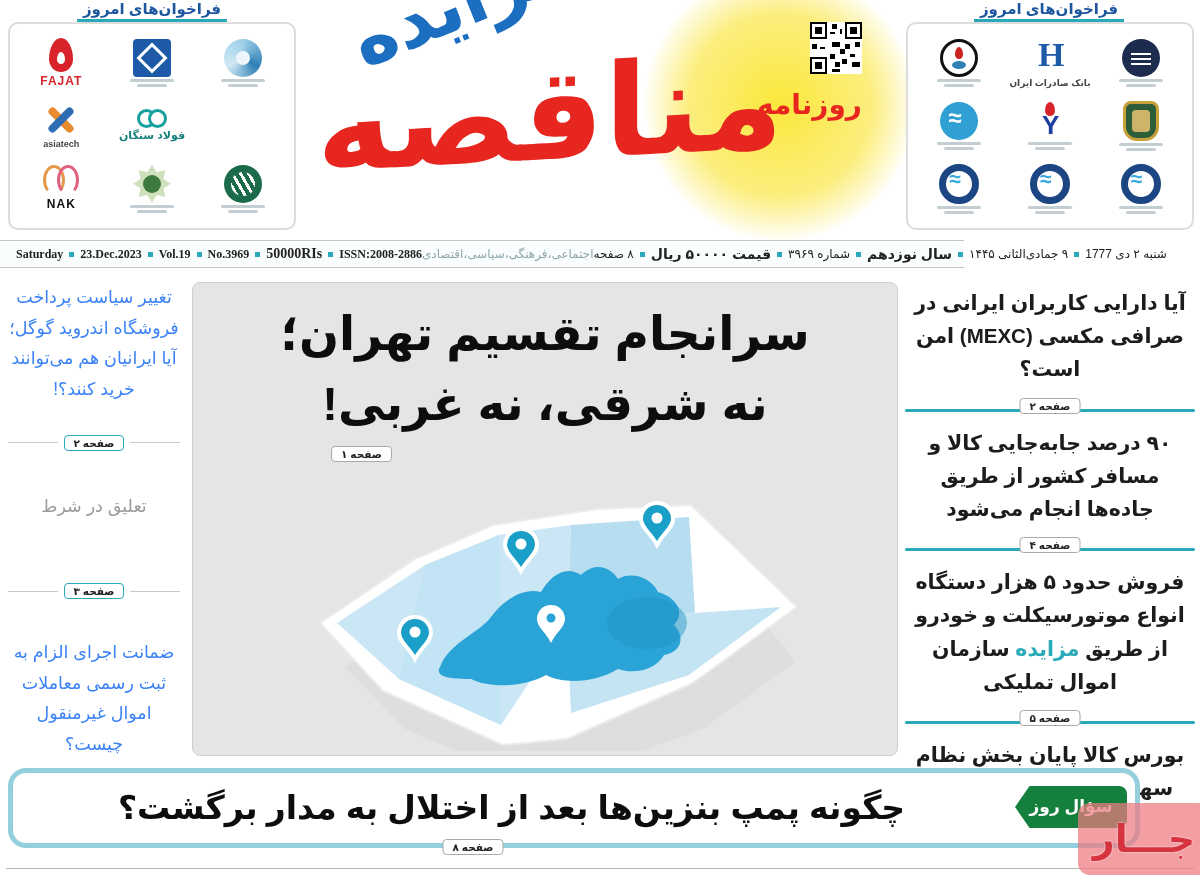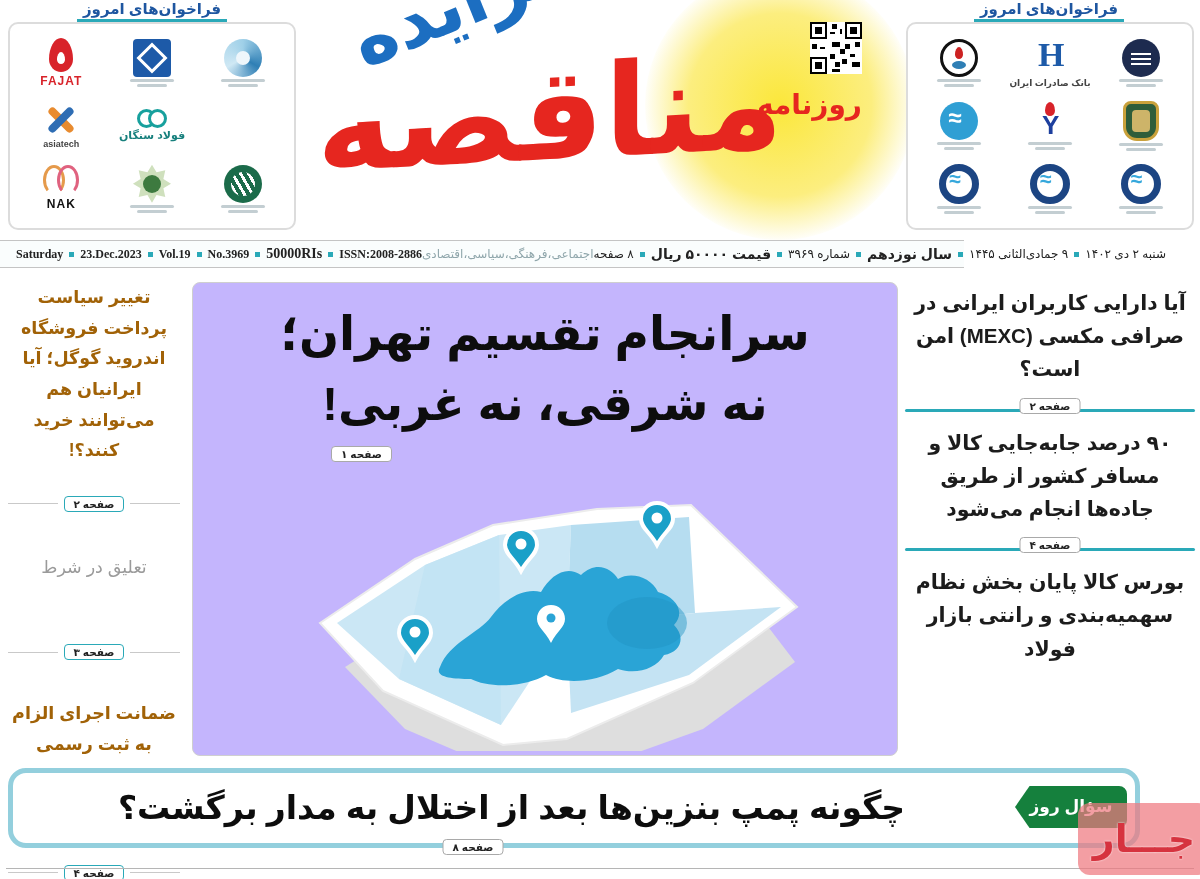--- a/index.html
+++ b/index.html
@@ -90,34 +90,34 @@
         display:flex;align-items:center;justify-content:space-between;padding:0 16px;}
   .dl{font-size:12px;color:#222;white-space:nowrap;display:flex;align-items:center;}
   .dl-en{font-family:"Liberation Serif","DejaVu Serif",serif;font-weight:bold;}
   .dl-fa{direction:rtl;}
   .dl .seg.strong{font-weight:900;font-size:14px;}
   .dl .bullet{display:inline-block;width:5px;height:5px;background:#2aa9b8;margin:0 6px;flex:none;}
   .dl-cat{color:#8fa6ab;font-size:12px;direction:rtl;}
 
   
   .left-col{position:absolute;left:8px;top:280px;width:172px;direction:rtl;}
-  .l-head{font-size:17.5px;font-weight:bold;color:#a16207;text-align:center;line-height:1.75;}
+  .l-head{font-size:17.5px;font-weight:normal;color:#3b82f6;text-align:center;line-height:1.75;}
   .l-item.muted .l-head{color:#9a9a9a;font-weight:normal;}
   .l-sep{display:flex;align-items:center;gap:6px;}
   .l-sep .ln{flex:1;height:1px;background:#c9c9c9;}
   .l-item:nth-child(1) .l-head{margin:2px 0 30px;}
   .l-item:nth-child(2){display:block;margin-top:40px;} .l-item:nth-child(2) .l-head{margin-bottom:62px;}
   .l-item:nth-child(3){display:block;margin-top:38px;} .l-item:nth-child(3) .l-head{margin-bottom:44px;}
 
   .page-badge{display:inline-block;background:#fff;border:1px solid #a9a9a9;border-radius:4px;
         font-size:10.5px;font-weight:bold;color:#222;padding:1px 9px;white-space:nowrap;direction:rtl;}
   .page-badge.teal{border-color:#2aa9b8;}
 
   .center-card{position:absolute;left:192px;top:282px;width:706px;height:474px;box-sizing:border-box;
-        border:1.5px solid #cfcfcf;border-radius:8px;background:#c4b5fd;}
+        border:1.5px solid #cfcfcf;border-radius:8px;background:#e5e5e5;}
   .main-headline{margin-top:16px;text-align:center;direction:rtl;color:#0d0d0d;
         font-size:47px;font-weight:900;line-height:1.48;}
   .main-badge{position:absolute;left:138px;top:163px;}
   .map-wrap{position:absolute;left:50%;top:172px;transform:translateX(-50%);}
 
   .right-col{position:absolute;left:905px;top:278px;width:290px;direction:rtl;}
   .r-head{font-size:20.5px;font-weight:bold;color:#1c1c1c;text-align:center;line-height:1.62;margin:8px 6px 12px;}
   .r-head .hl{color:#2aa9b8;}
   .r-sep{position:relative;height:18px;margin-bottom:10px;}
   .r-sep .ln{position:absolute;left:0;right:0;top:11px;height:3px;background:#2aa9b8;border-radius:2px;}
@@ -286,21 +286,21 @@
         <span class="seg">Vol.19</span>
         <span class="bullet"></span>
         <span class="seg">No.3969</span>
         <span class="bullet"></span>
         <span class="seg strong">50000RIs</span>
         <span class="bullet"></span>
         <span class="seg">ISSN:2008-2886</span>
       </div>
     <div class="dl dl-cat">اجتماعی،فرهنگی،سیاسی،اقتصادی</div>
     <div class="dl dl-fa">
-        <span class="seg">شنبه ۲ دی ۱۴۰۲</span>
+        <span class="seg">شنبه ۲ دی 1777</span>
         <span class="bullet"></span>
         <span class="seg">۹ جمادی‌الثانی ۱۴۴۵</span>
         <span class="bullet"></span>
         <span class="seg strong">سال نوزدهم</span>
         <span class="bullet"></span>
         <span class="seg">شماره ۳۹۶۹</span>
         <span class="bullet"></span>
         <span class="seg strong">قیمت ۵۰۰۰۰ ریال</span>
         <span class="bullet"></span>
         <span class="seg">۸ صفحه</span>
@@ -390,20 +390,27 @@
         </div>
       </div>
       <div>
         <div class="r-head"><span>۹۰ درصد جابه‌جایی کالا و مسافر کشور از طریق جاده‌ها انجام می‌شود</span></div>
         <div class="r-sep">
           <div class="ln"></div>
           <span class="page-badge">صفحه ۴</span>
         </div>
       </div>
       <div>
+        <div class="r-head"><span>فروش حدود ۵ هزار دستگاه انواع موتورسیکلت و خودرو از طریق </span><span class="hl">مزایده</span><span> سازمان اموال تملیکی</span></div>
+        <div class="r-sep">
+          <div class="ln"></div>
+          <span class="page-badge">صفحه ۵</span>
+        </div>
+      </div>
+      <div>
         <div class="r-head"><span>بورس کالا پایان بخش نظام سهمیه‌بندی و رانتی بازار فولاد</span></div>
       </div>
       <div>
         <div class="r-head"></div>
       </div>
     </div>
 
   <div class="banner">
     <div class="banner-headline">چگونه پمپ بنزین‌ها بعد از اختلال به مدار برگشت؟</div>
     <div class="banner-tag">سؤال روز</div>

